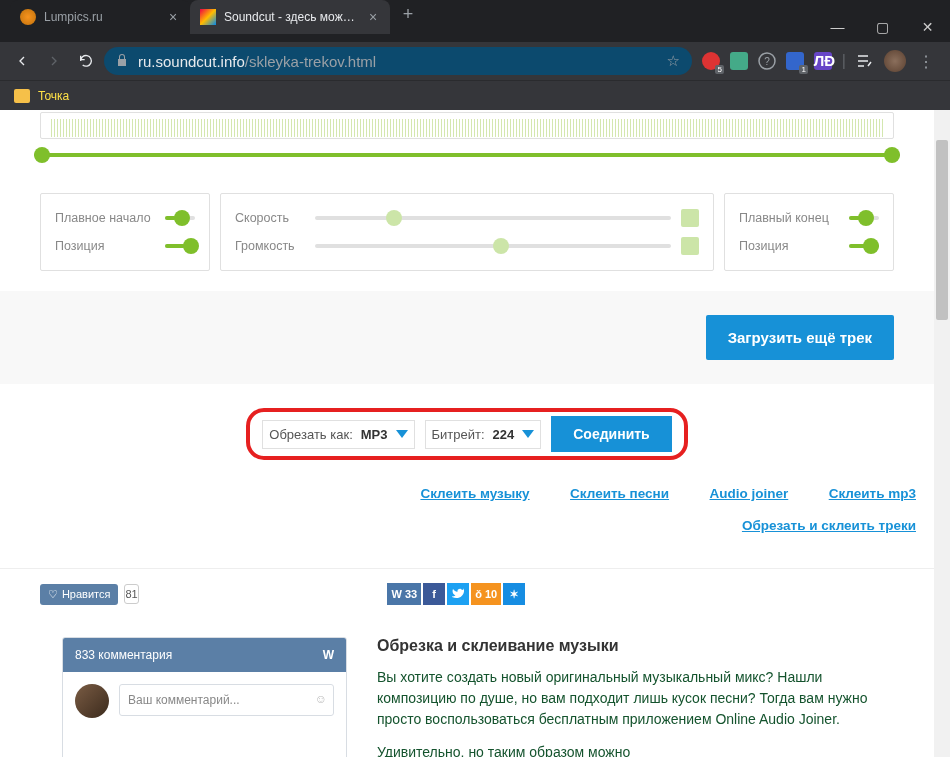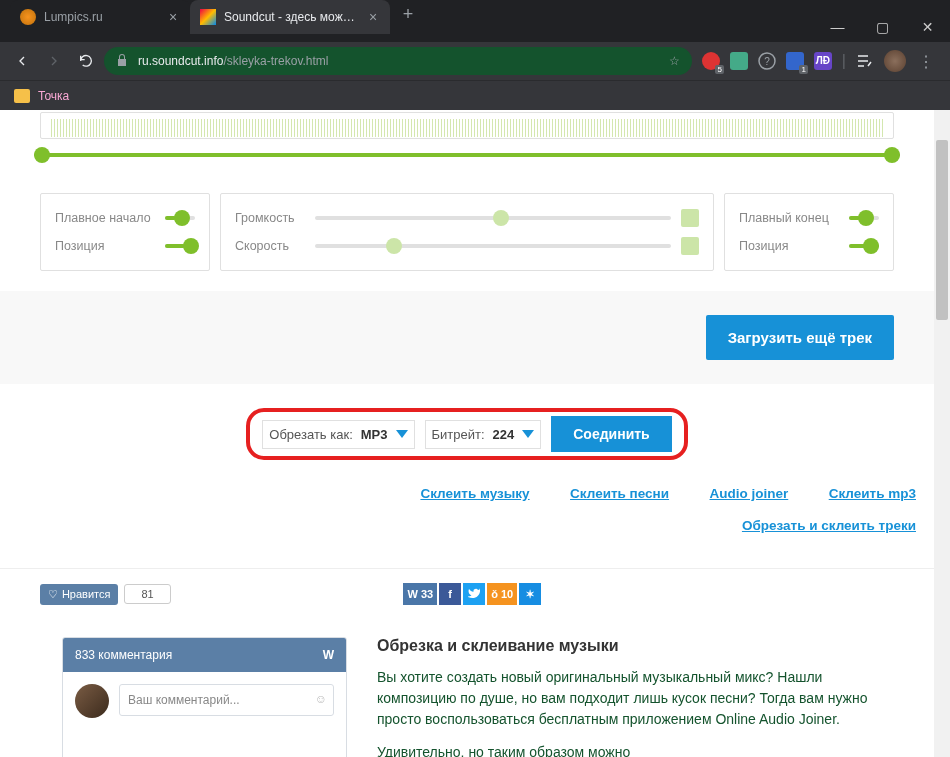--- a/index.html
+++ b/index.html
@@ -15,31 +15,31 @@
 .tab .title { flex: 1; white-space: nowrap; overflow: hidden; text-overflow: ellipsis; }
 .tab .close { width: 14px; height: 14px; margin-left: 6px; color: #9aa0a6; font-size: 14px; line-height: 14px; text-align: center; }
 .newtab { width: 28px; height: 28px; color: #9aa0a6; font-size: 18px; display: flex; align-items: center; justify-content: center; margin-left: 4px; margin-bottom: 3px; }
 .win-controls { display: flex; height: 30px; }
 .win-btn { width: 45px; color: #ccc; font-size: 14px; display: flex; align-items: center; justify-content: center; }
 
 
 .addr-row { height: 38px; background: #35363a; display: flex; align-items: center; padding: 0 8px; gap: 4px; }
 .nav-icon { width: 28px; height: 28px; color: #9aa0a6; display: flex; align-items: center; justify-content: center; border-radius: 14px; }
 .nav-icon svg { width: 16px; height: 16px; }
-.addr-bar { flex: 1; height: 28px; background: #14532d; border-radius: 14px; display: flex; align-items: center; padding: 0 12px; color: #9aa0a6; font-size: 12px; }
+.addr-bar { flex: 1; height: 28px; background: #0c4a6e; border-radius: 14px; display: flex; align-items: center; padding: 0 12px; color: #9aa0a6; font-size: 15px; }
 .addr-bar .lock { margin-right: 10px; }
 .addr-bar .url { color: #e8eaed; }
 .addr-bar .star { margin-left: auto; }
 .ext-icons { display: flex; gap: 10px; align-items: center; padding: 0 6px; }
 .ext { width: 18px; height: 18px; position: relative; }
 .ext-badge { position: absolute; bottom: -4px; right: -4px; background: #5f6368; color: #fff; font-size: 8px; padding: 0 2px; border-radius: 2px; }
 .avatar { width: 22px; height: 22px; border-radius: 50%; background: radial-gradient(circle, #8b6f5c, #5a4030); }
 
 
-.bookmarks { height: 30px; background: #35363a; border-top: 1px solid #2a2b2e; display: flex; align-items: center; padding: 0 14px; gap: 8px; color: #f9a8d4; font-size: 12px; }
+.bookmarks { height: 30px; background: #35363a; border-top: 1px solid #2a2b2e; display: flex; align-items: center; padding: 0 14px; gap: 8px; color: #fde047; font-size: 12px; }
 .bm-folder { width: 16px; height: 14px; background: #f6c049; border-radius: 2px; }
 
 
 .viewport { height: 647px; background: #fff; overflow: hidden; position: relative; }
 .scrollbar { position: absolute; right: 0; top: 0; width: 16px; height: 100%; background: #f1f1f1; }
 .scroll-thumb { position: absolute; right: 2px; width: 12px; background: #c1c1c1; border-radius: 2px; }
 .content { width: calc(100% - 16px); }
 
 
 .editor-wrap { padding: 0 40px; }
@@ -72,21 +72,21 @@
 .car-down { width: 0; height: 0; border-left: 6px solid transparent; border-right: 6px solid transparent; border-top: 8px solid #1791d7; }
 .btn-blue { background: #1791d7; color: #fff; font-weight: 700; font-size: 14px; padding: 10px 22px; border: none; }
 
 .links-row { text-align: right; padding: 14px 0; }
 .links-row a { color: #1791d7; font-size: 13.5px; font-weight: 700; text-decoration: underline; margin: 0 18px; display: inline-block; }
 
 
 .social-row { padding: 14px 40px 22px 40px; border-top: 1px solid #eee; margin-top: 20px; display: flex; align-items: center; }
 .vk-like { display: inline-flex; align-items: center; }
 .vk-like-btn { background: #5b7fa6; color: #fff; font-size: 11px; padding: 4px 8px; border-radius: 3px; display: flex; align-items: center; gap: 4px; }
-.vk-like-count { border: 1px solid #ccc; font-size: 11px; padding: 3px 16px; margin-left: 6px; border-radius: 3px; color: #555; }
+.vk-like-count { border: 1px solid #ccc; font-size: 11px; padding: 3px 0; margin-left: 6px; border-radius: 3px; color: #555; }
 .share-icons { display: flex; gap: 2px; margin: 0 auto; }
 .share { height: 22px; min-width: 22px; color: #fff; font-size: 11px; font-weight: 700; display: flex; align-items: center; justify-content: center; padding: 0 4px; }
 
 
 .bottom-cols { display: flex; padding: 10px 40px; gap: 30px; }
 .comments { width: 285px; border: 1px solid #d8dde3; border-radius: 3px; overflow: hidden; margin-left: 22px; }
 .comments-head { background: #5b7fa6; color: #fff; font-size: 12px; padding: 10px 12px; display: flex; justify-content: space-between; align-items: center; }
 .comment-input-row { padding: 12px; display: flex; gap: 10px; align-items: flex-start; justify-content: space-between; }
 .c-avatar { width: 34px; height: 34px; border-radius: 50%; background: linear-gradient(135deg,#7a5c44,#3b2a1c); flex-shrink: 0; }
 .c-input { flex: 1; border: 1px solid #d8dde3; border-radius: 3px; padding: 8px 28px 8px 8px; font-size: 12px; color: #888; position: relative; }
@@ -149,21 +149,21 @@
         <span class="ext-badge">5</span>
       </div>
     <div class="ext" style="background:#4a8;border-radius:3px"></div>
     <div class="ext"><svg width="18" height="18" viewBox="0 0 18 18" fill="#9aa0a6">
           <circle cx="9" cy="9" r="8" fill="none" stroke="#9aa0a6" stroke-width="1.5"></circle>
           <text x="9" y="13" text-anchor="middle" font-size="10">?</text>
         </svg></div>
     <div class="ext" style="background:#36c;border-radius:3px">
         <span class="ext-badge">1</span>
       </div>
-    <div class="ext" style="background:#6745c7;border-radius:3px;color:#fff;font-size:10px;font-weight:700;text-align:center;line-height:18px">ЛĐ</div>
+    <div class="ext" style="background:#6745c7;border-radius:3px;color:#fff;font-size:15px;font-weight:700;text-align:center;line-height:18px">ЛĐ</div>
     <span style="color:#5f6368">|</span>
     <div class="ext"><svg width="18" height="18" viewBox="0 0 18 18" fill="none" stroke="#e8eaed" stroke-width="1.5">
           <path d="M2 4h10M2 9h10M2 14h6M15 10l-3 4"></path>
         </svg></div>
     <div class="avatar"></div>
     <div class="nav-icon" style="width:20px">⋮</div>
   </div>
 </div>
 
 <div class="bookmarks">
@@ -199,30 +199,30 @@
           <div class="ctrl-line">
             <span class="ctrl-label">Позиция</span>
             <div class="slider">
                 <div class="fill" style="width:65%"></div>
                 <div class="knob" style="left:60%"></div>
               </div>
           </div>
         </div>
         <div class="control-card">
           <div class="ctrl-line">
+            <span class="ctrl-label" style="width:80px">Скорость</span>
+            <div class="slider">
+                <div class="knob soft" style="left:20%"></div>
+              </div>
+            <div class="square-toggle"></div>
+          </div>
+          <div class="ctrl-line">
             <span class="ctrl-label" style="width:80px">Громкость</span>
             <div class="slider">
                 <div class="knob soft" style="left:50%"></div>
-              </div>
-            <div class="square-toggle"></div>
-          </div>
-          <div class="ctrl-line">
-            <span class="ctrl-label" style="width:80px">Скорость</span>
-            <div class="slider">
-                <div class="knob soft" style="left:20%"></div>
               </div>
             <div class="square-toggle"></div>
           </div>
         </div>
         <div class="control-card narrow">
           <div class="ctrl-line">
             <span class="ctrl-label">Плавный конец</span>
             <div class="slider">
                 <div class="fill" style="width:35%"></div>
                 <div class="knob" style="left:30%"></div>

